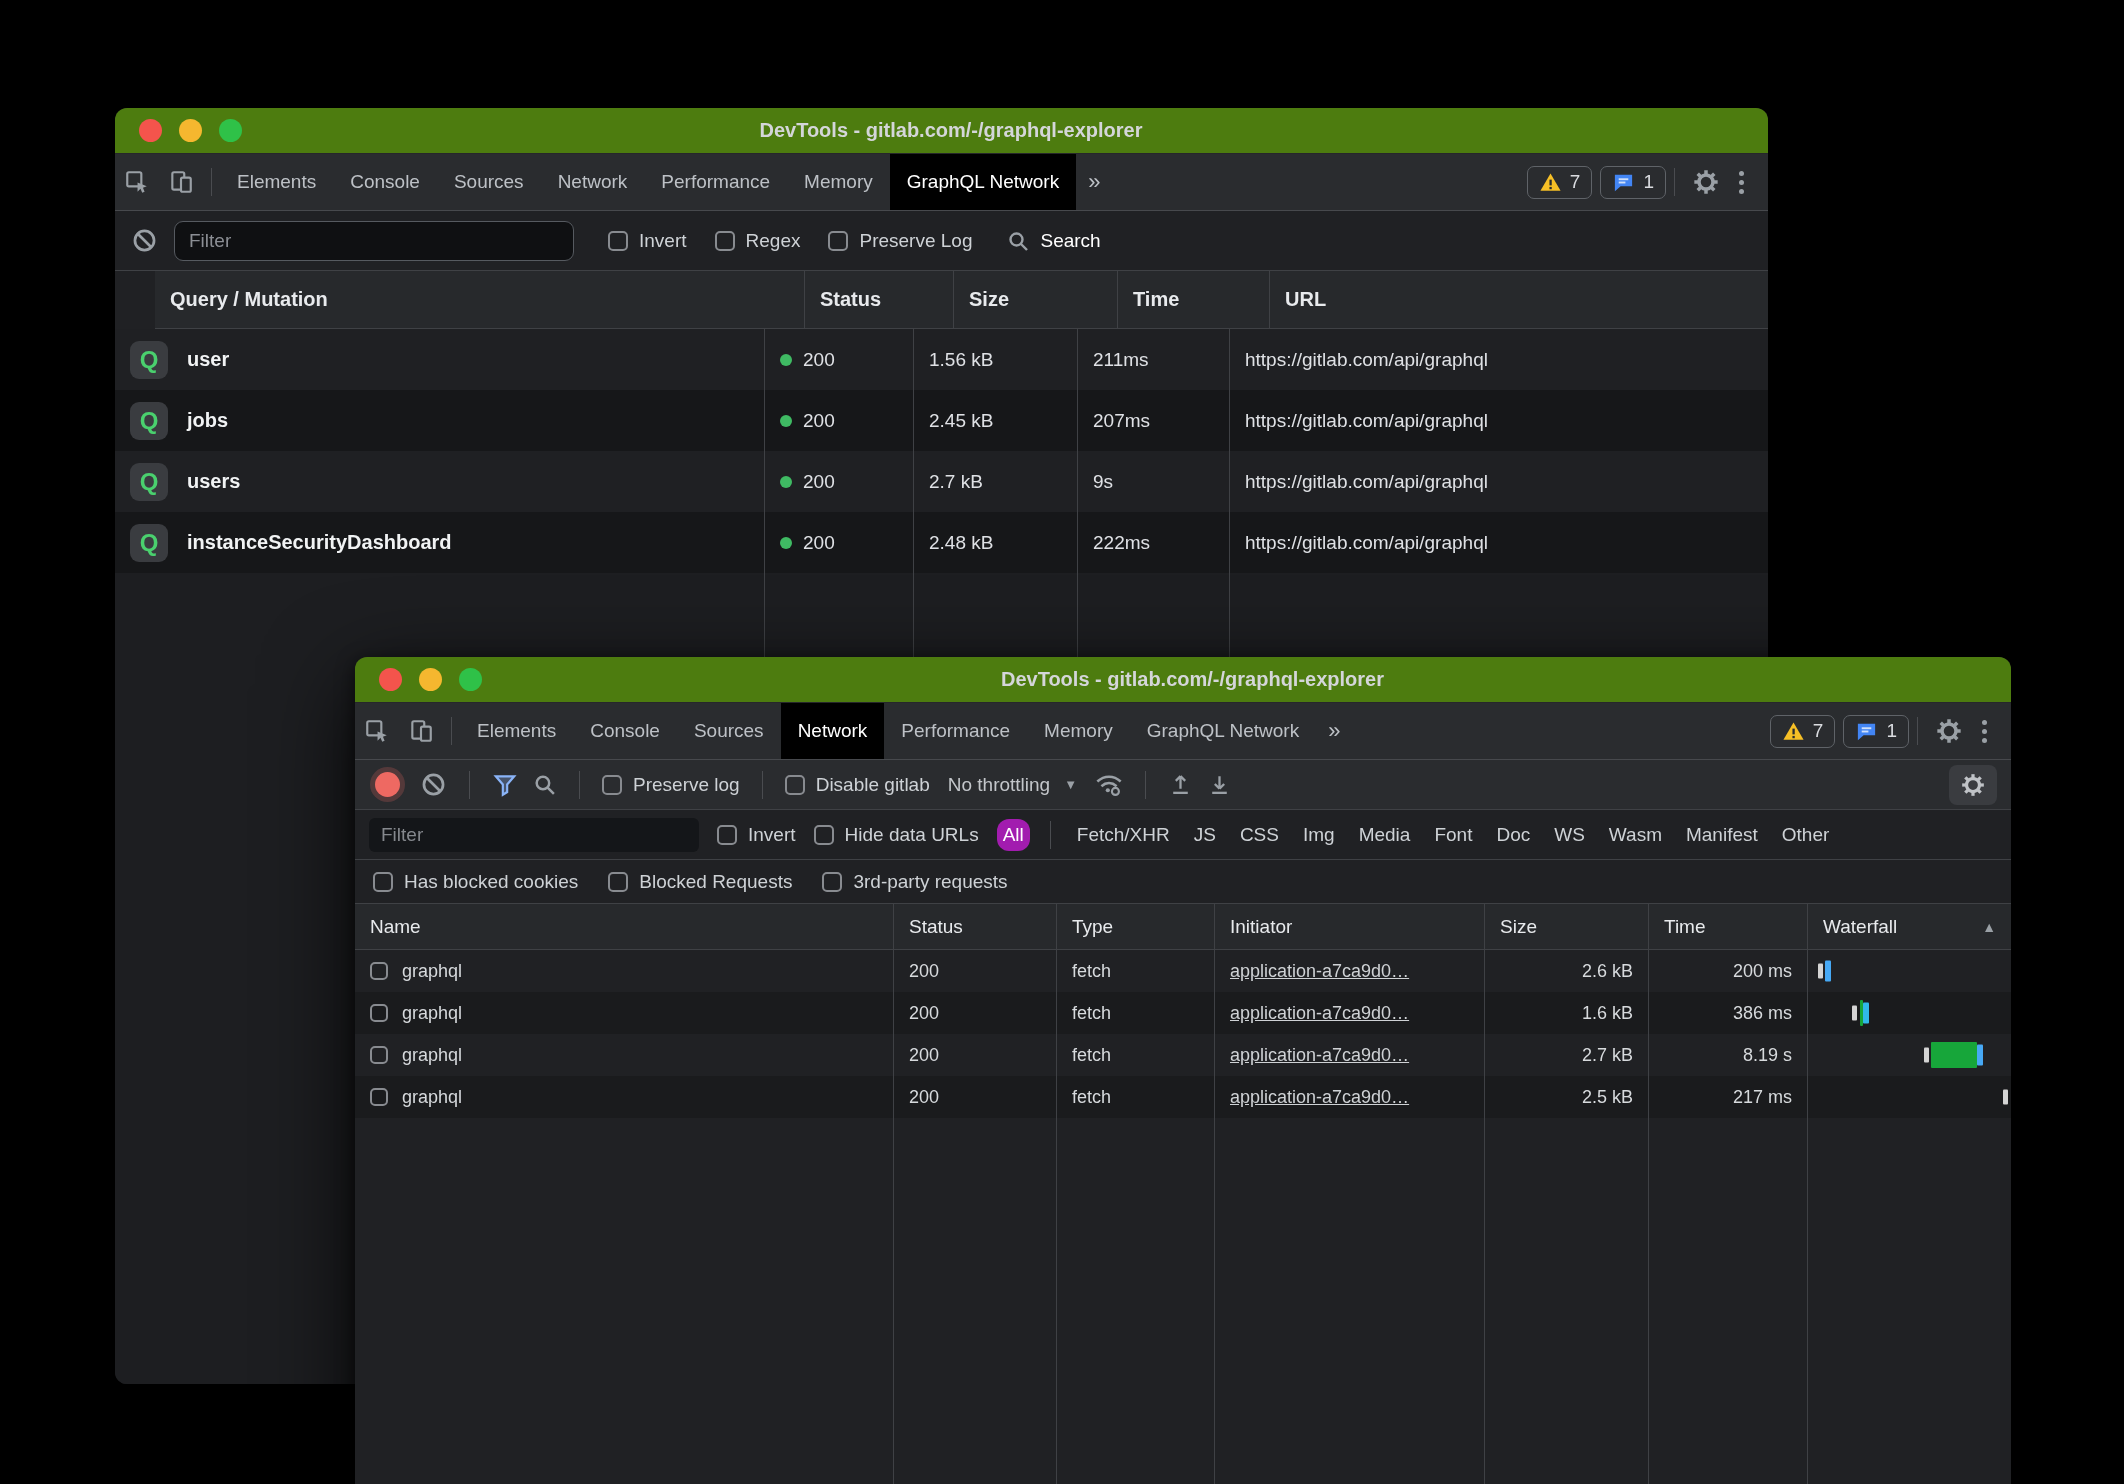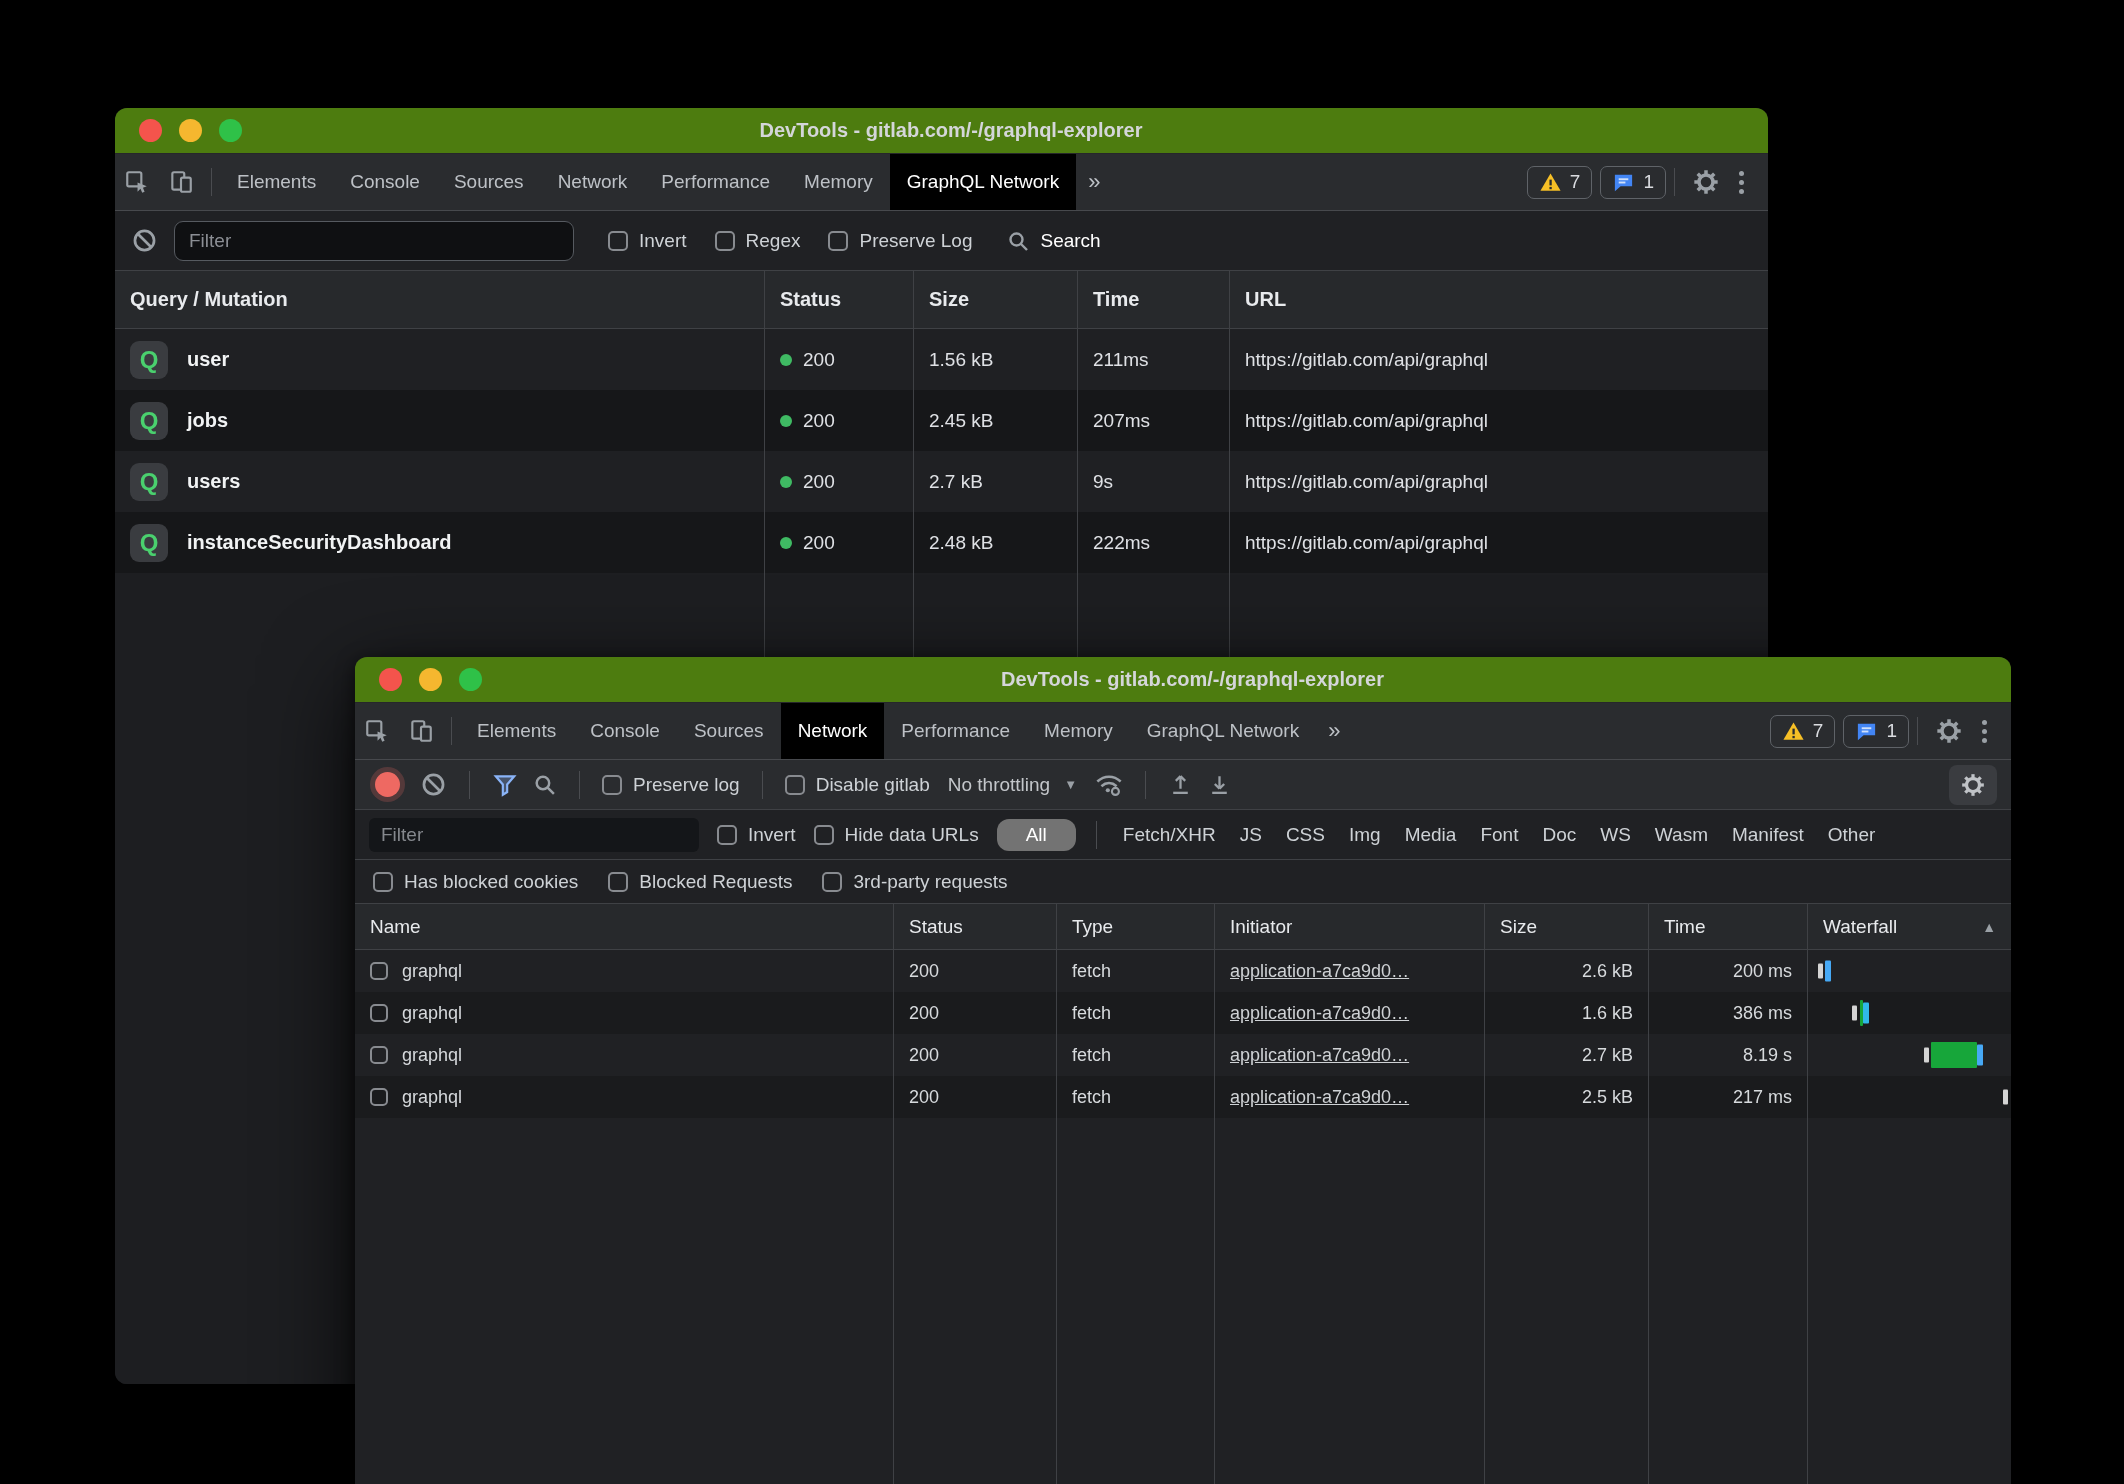--- a/index.html
+++ b/index.html
@@ -54,33 +54,33 @@
   .gearbtn { margin-left:auto; width:48px; height:40px; background:#3a3c40; border-radius:8px;
              display:flex; align-items:center; justify-content:center; }
 
   
   #net-filterbar { height:50px; padding:0 14px; gap:18px; font-size:19px; }
   .filter-input2 { width:330px; height:34px; background:#141619; border:none; border-radius:6px;
                    color:#e8eaed; font-size:19px; padding:0 12px; outline:none; }
   .filter-input2::placeholder { color:#85888d; }
   .chips { display:flex; align-items:center; gap:24px; color:#ced2d6; }
   .chip { white-space:nowrap; }
-  .chip.active { background:#737373; color:#fff; padding:5px 29px; border-radius:12px; margin-right:-6px; }
+  .chip.active { background:#a21caf; color:#fff; padding:5px 6px; border-radius:12px; margin-right:-6px; }
 
   
   #net-options { height:44px; padding:0 18px; gap:30px; font-size:19px; }
 
   
   .bgrid { display:grid; grid-template-columns:650px 149px 164px 152px 1fr; }
   .fgrid { display:grid; grid-template-columns:539px 163px 158px 270px 164px 159px 1fr; }
   .cell { display:flex; align-items:center; padding:0 15px; border-right:1px solid #3f4145;
           overflow:hidden; white-space:nowrap; }
   .cell:last-child { border-right:none; }
   .thead { flex:none; background:#27292c; color:#e8eaed; border-bottom:1px solid #3f4145; }
-  #back-thead { height:58px; font-size:20px; font-weight:bold; }
+  #back-thead { height:58px; font-size:20px; font-weight:bold;margin-left:40px; }
   #front-thead { height:46px; font-size:19px; font-weight:500; }
   .sort-arrow { margin-left:auto; color:#9aa0a6; font-size:14px; }
 
   .brow { height:61px; color:#dfe1e5; font-size:19px; }
   .brow:nth-child(odd) { background:#1f2023; }
   .brow:nth-child(even) { background:#161719; }
   .qbadge { width:38px; height:38px; border-radius:9px; background:#3a3c40; color:#4ad06e;
             font-weight:bold; font-size:24px; display:flex; align-items:center; justify-content:center;
             margin-right:19px; flex:none; }
   .brow .name { font-weight:bold; color:#f1f3f4; font-size:20px; }

